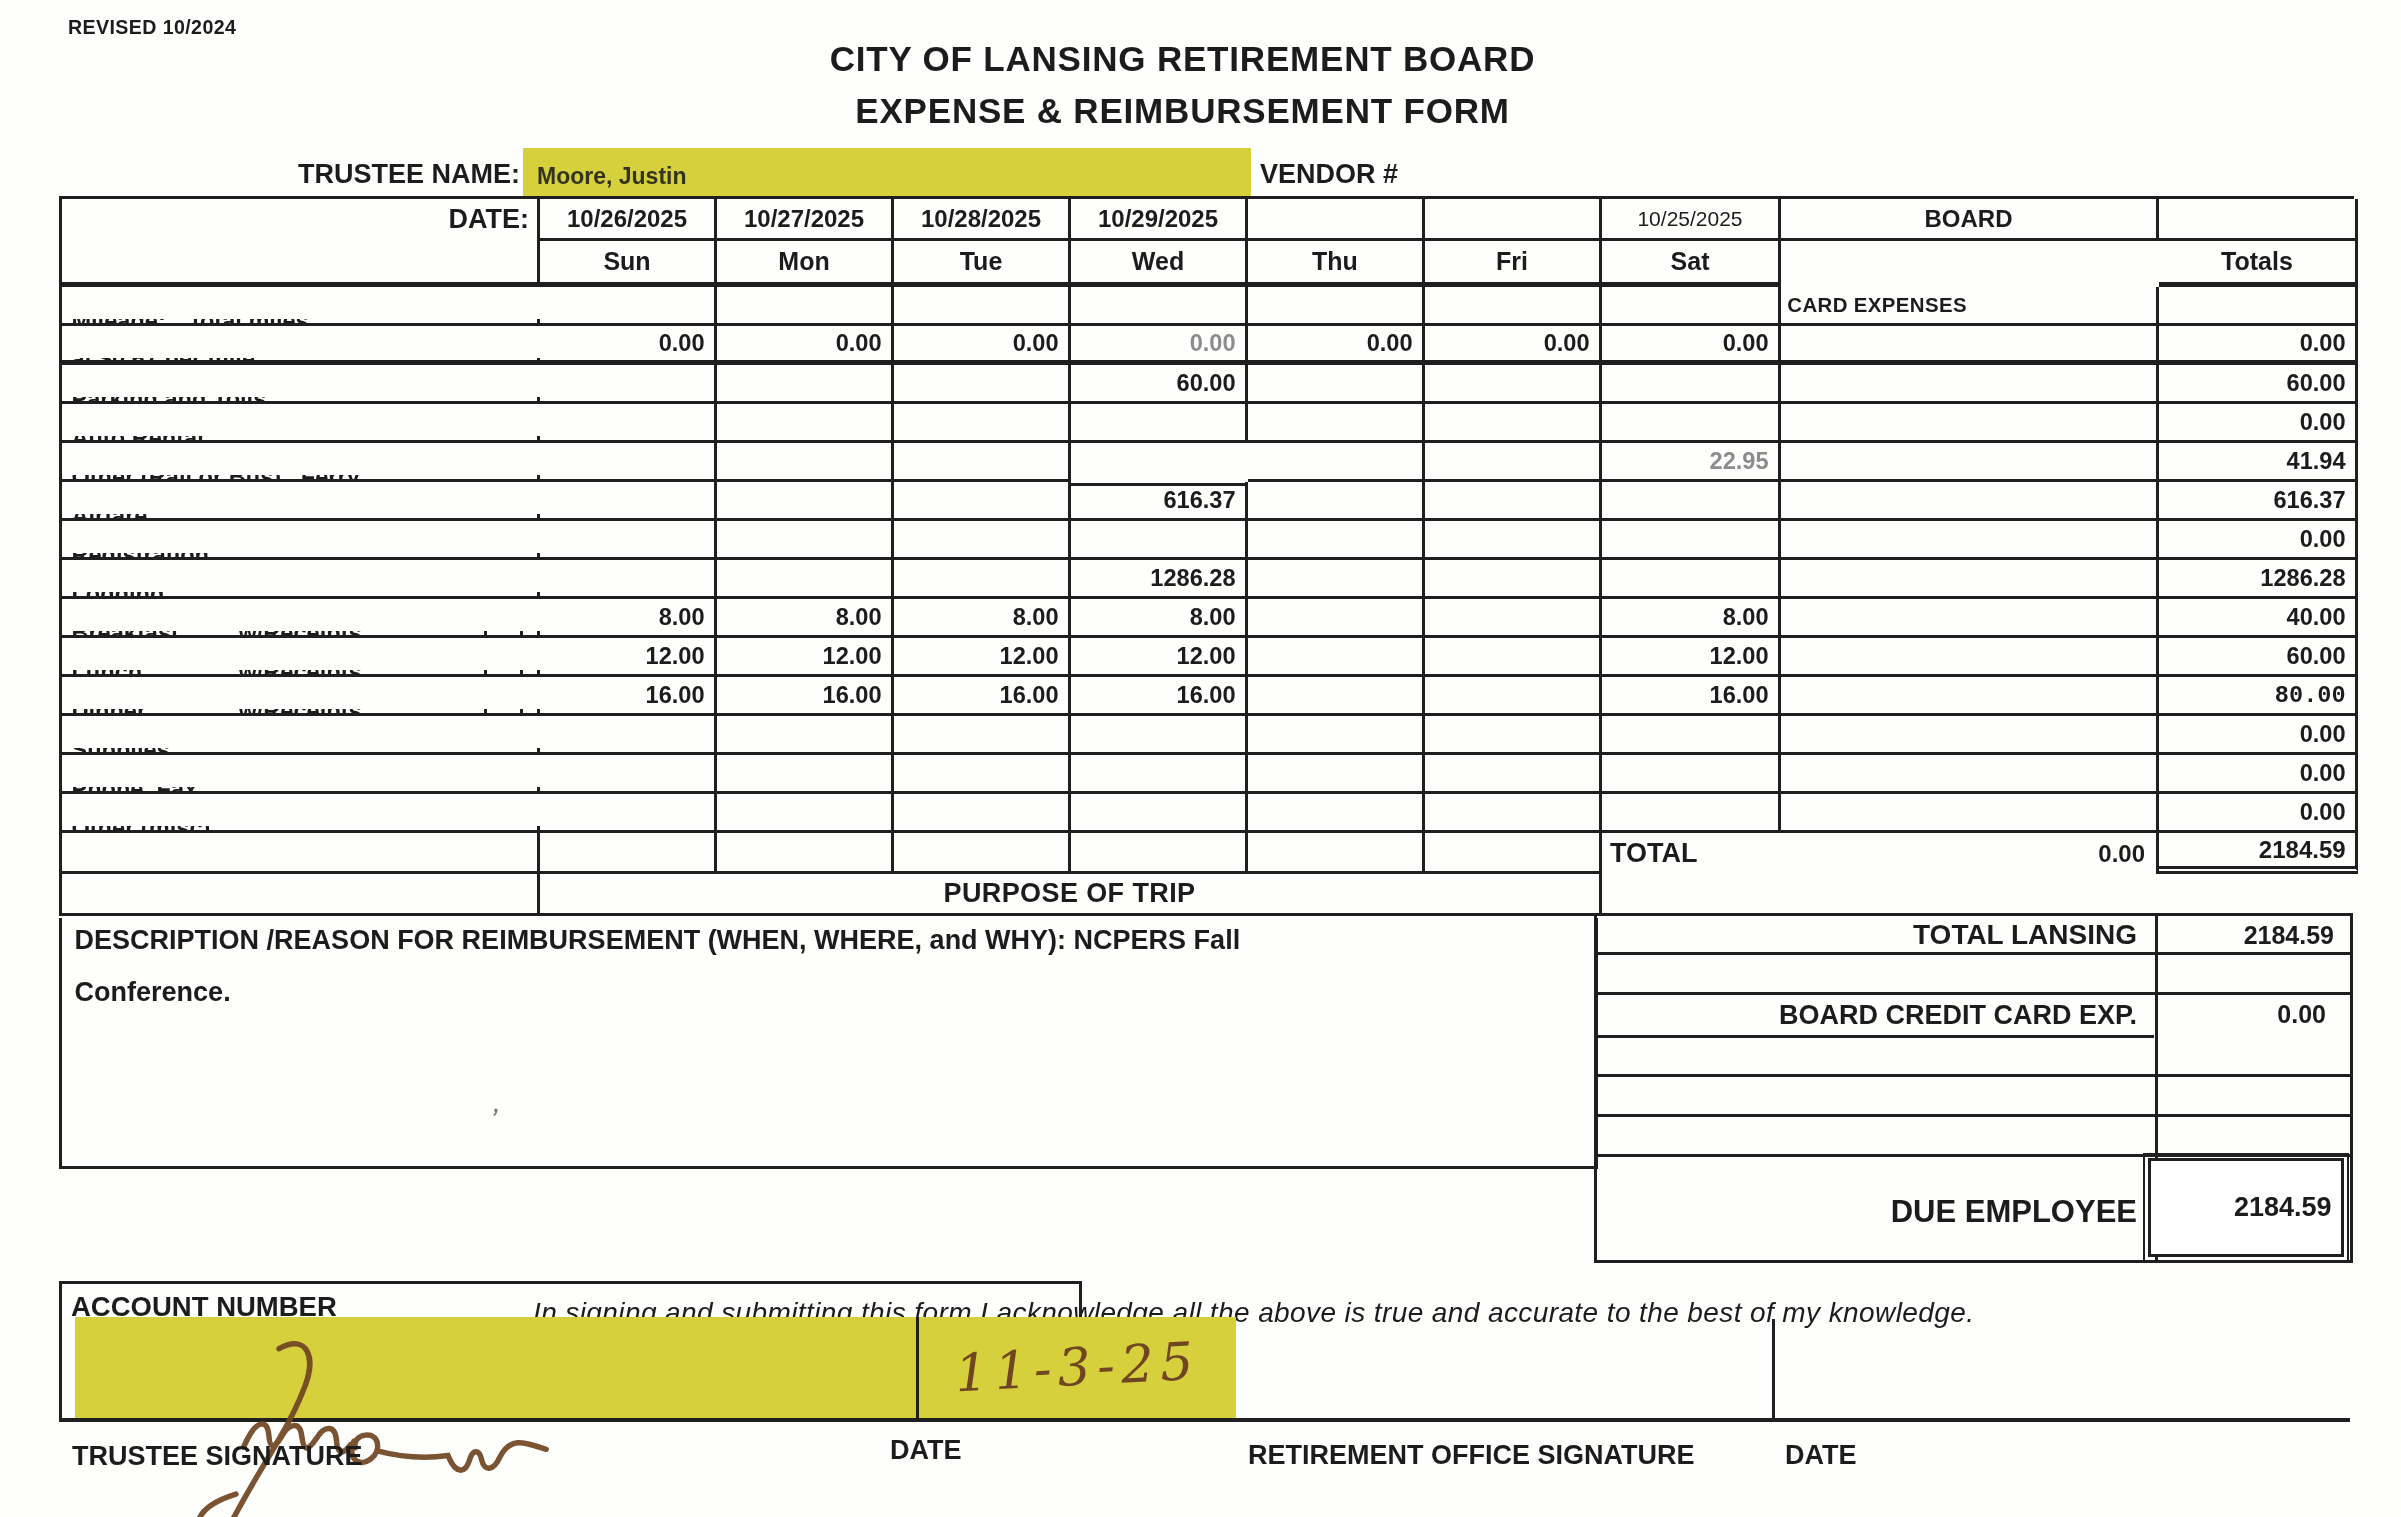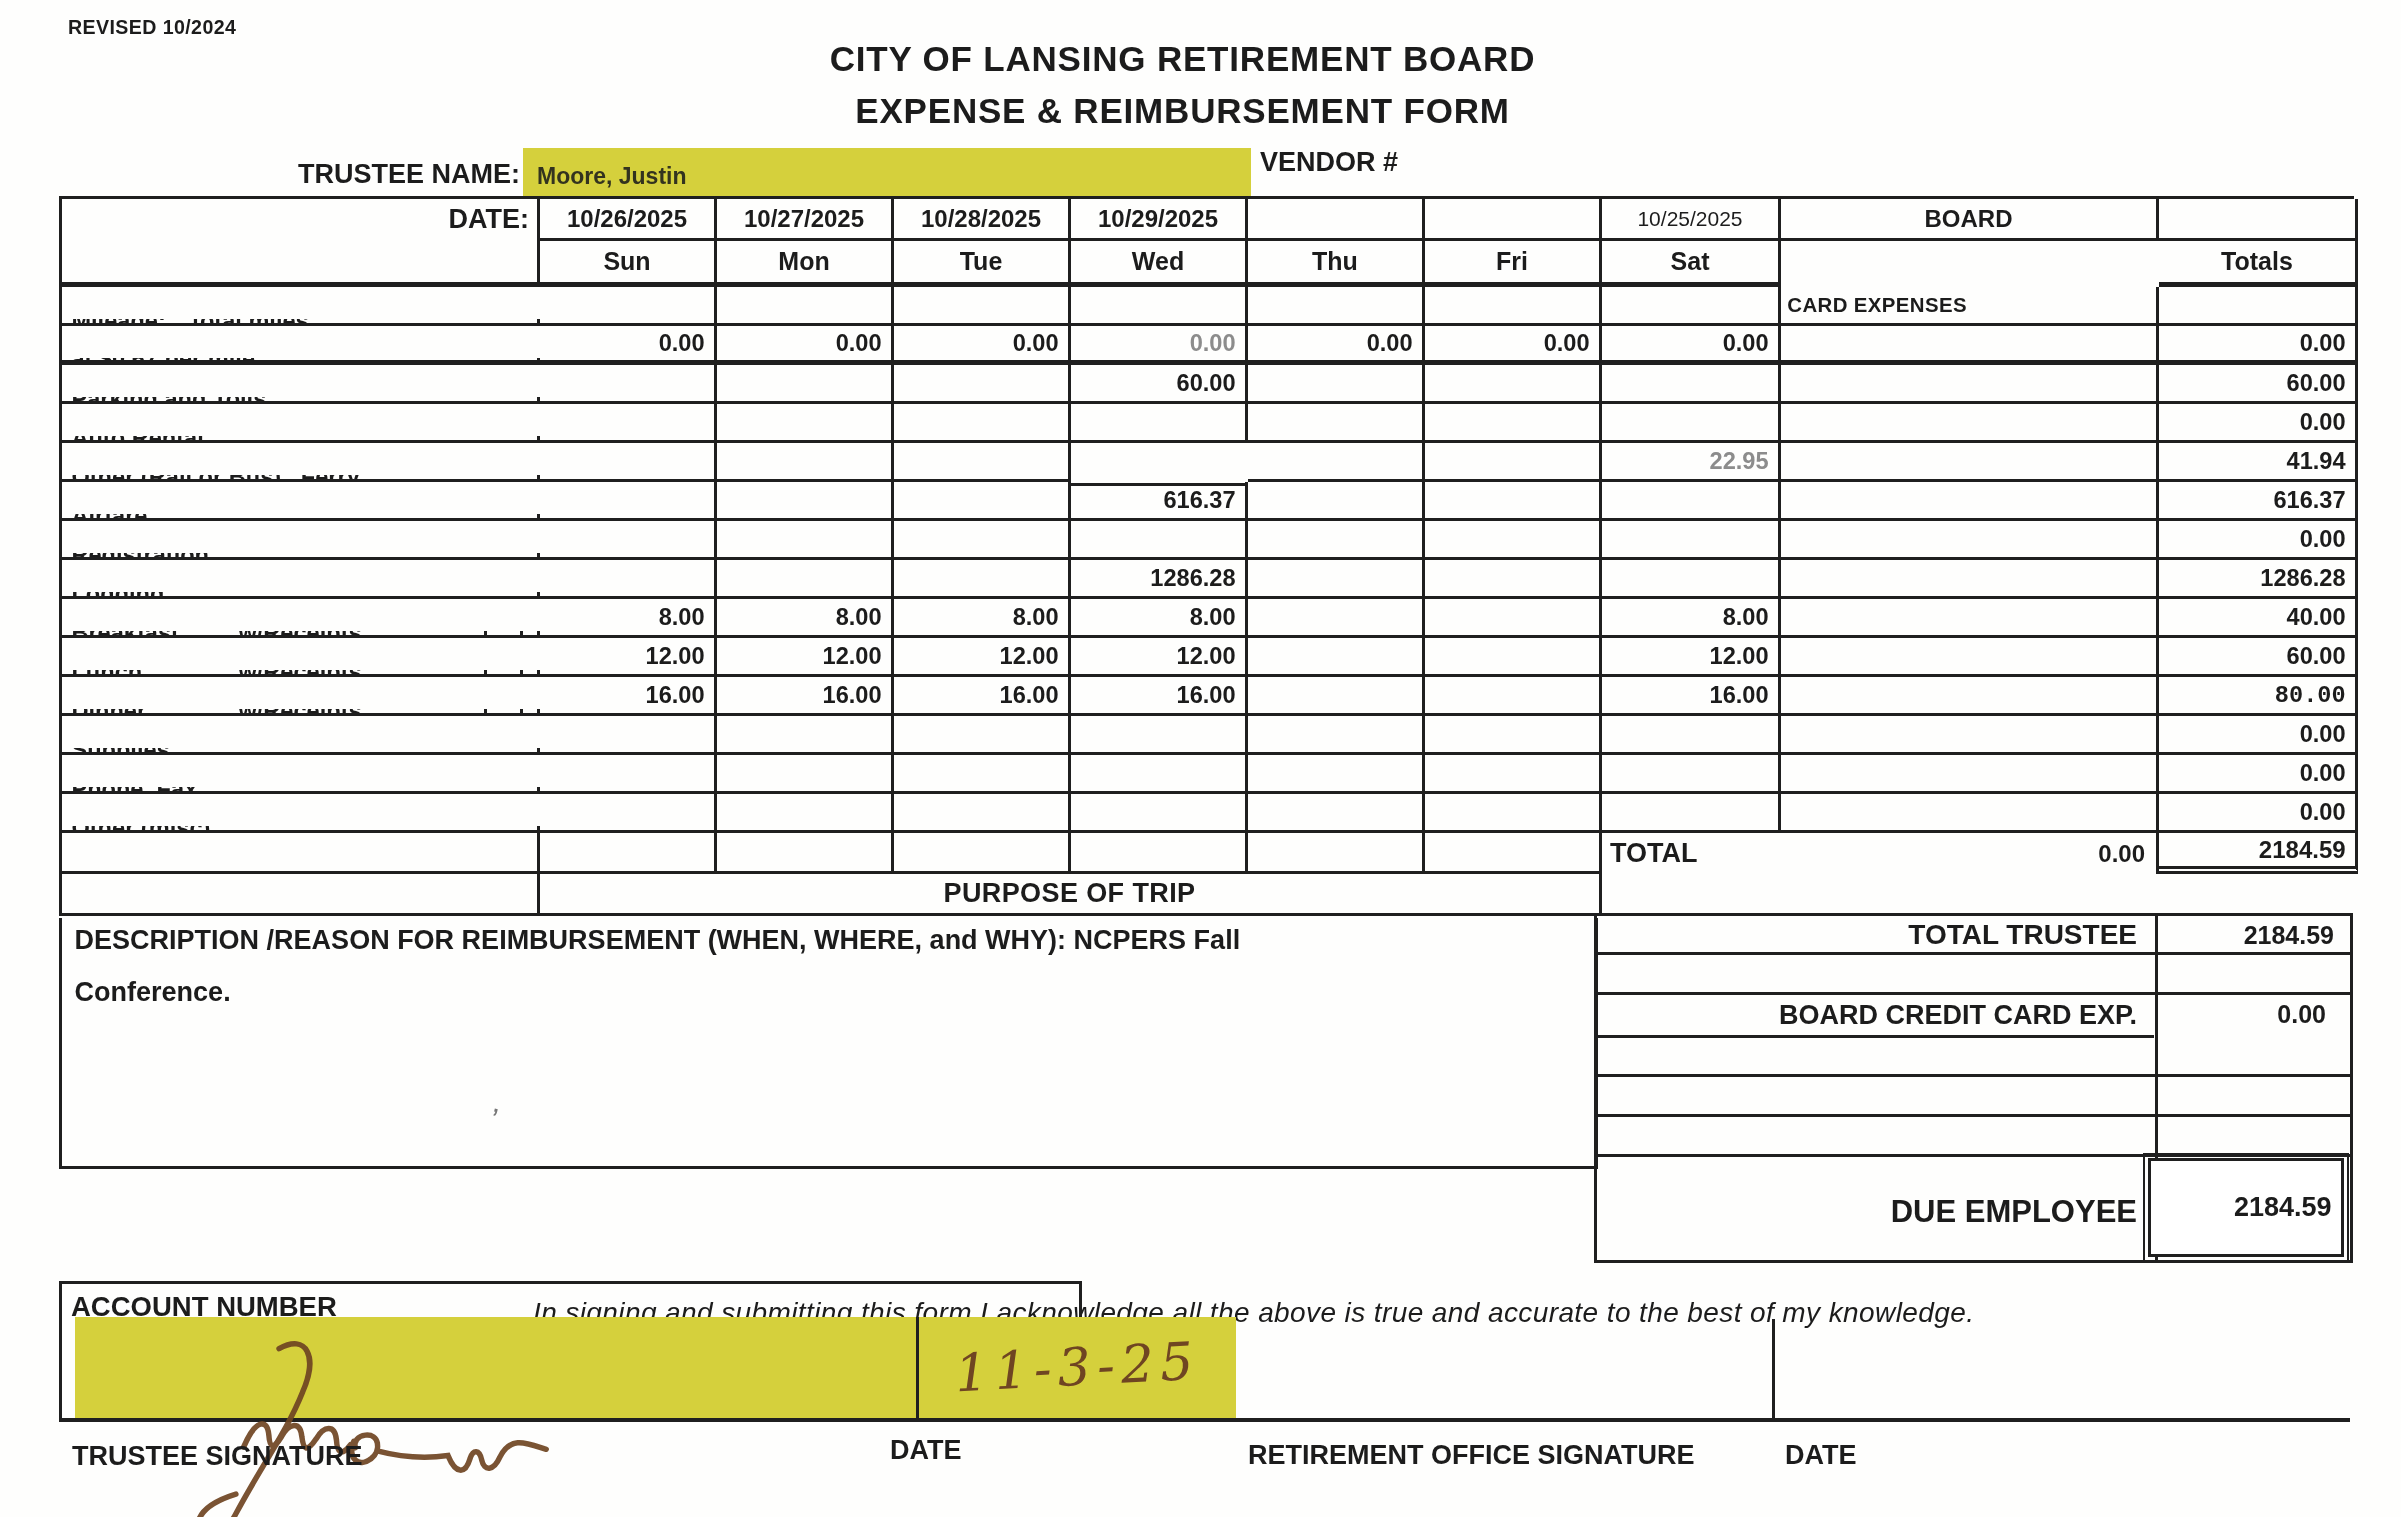--- a/index.html
+++ b/index.html
@@ -17,21 +17,21 @@
   .abs{position:absolute;}
   .hline{position:absolute;background:var(--line);height:3.1px;}
   .vline{position:absolute;background:var(--line);width:3.1px;}
   .revised{left:68px;top:15.7px;font-size:19.6px;font-weight:bold;letter-spacing:0.4px;}
   .title{left:0;width:2365px;text-align:center;font-weight:bold;letter-spacing:0.8px;}
   .t1{top:39px;font-size:35px;}
   .t2{top:91px;font-size:35px;}
   .trustee-label{left:258px;top:159px;width:262px;text-align:right;font-size:27px;font-weight:bold;}
   .hl-strip{background:var(--hl);}
   .trustee-name{left:537px;top:163px;font-size:23px;font-weight:bold;color:#33331f;}
-  .vendor{left:1260px;top:147px;font-size:27px;font-weight:bold;}
+  .vendor{left:1260px;top:159px;font-size:27px;font-weight:bold;}
 
   
   .grid{
     position:absolute;left:59px;top:196px;width:2295px;
     display:grid;box-sizing:border-box;
     grid-template-columns:478px 177px 177px 177px 177px 177px 177px 179px 378px 199px;
     grid-template-rows:42px 46px repeat(14,39px) 41px 42px;
     border-top:3.1px solid var(--line);border-left:3.1px solid var(--line);
   }
   .cell{
@@ -300,21 +300,21 @@
   <div class="hline" style="left:1594px;top:992px;width:759px;"></div>
   <div class="hline" style="left:1594px;top:1035px;width:560px;"></div>
   <div class="hline" style="left:1594px;top:1074px;width:759px;"></div>
   <div class="hline" style="left:1594px;top:1114px;width:759px;"></div>
   <div class="hline" style="left:1594px;top:1154px;width:759px;"></div>
   <div class="hline" style="left:1594px;top:1260px;width:759px;"></div>
   <div class="vline" style="left:1594px;top:913px;height:350px;"></div>
   <div class="vline" style="left:2155px;top:913px;height:350px;"></div>
   <div class="vline" style="left:2350px;top:913px;height:350px;"></div>
 
-  <div class="abs rlabel" style="left:1650px;top:919px;width:487px;font-size:28px;">TOTAL TRUSTEE</div>
+  <div class="abs rlabel" style="left:1650px;top:919px;width:487px;font-size:28px;">TOTAL LANSING</div>
   <div class="abs rval" style="left:2169px;top:921px;width:165px;">2184.59</div>
 
   <div class="abs rlabel" style="left:1650px;top:1000px;width:487px;font-size:27px;">BOARD CREDIT CARD EXP.</div>
   <div class="abs rval" style="left:2169px;top:1000px;width:157px;">0.00</div>
 
   <div class="abs rlabel" style="left:1650px;top:1194px;width:487px;font-size:31px;">DUE EMPLOYEE</div>
   <div class="abs duebox">
     <span>2184.59</span>
   </div>
 

